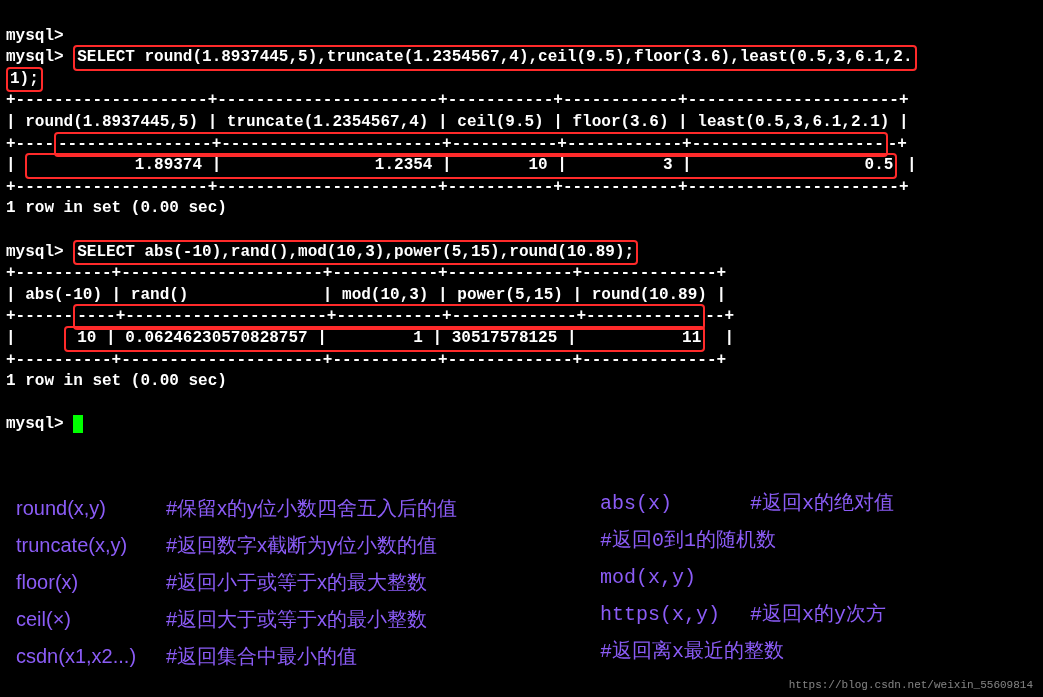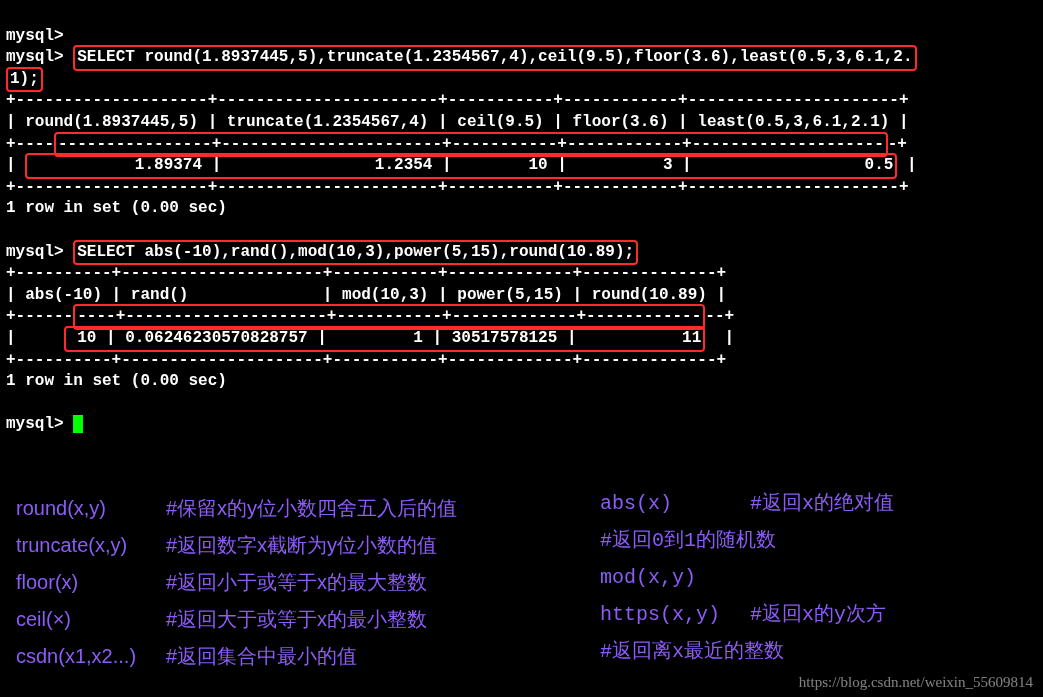--- a/index.html
+++ b/index.html
@@ -44,22 +44,22 @@
   }
   .legend-left { left: 16px; top: 490px; width: 560px; }
   .legend-right { left: 600px; top: 485px; width: 420px; font-family: Liberation Mono, monospace; }
   .legend-row { display: flex; }
   .legend-fn { width: 150px; }
   .watermark {
     position: absolute;
     right: 10px;
     bottom: 6px;
     color: rgba(255,255,255,0.5);
-    font-family: Liberation Serif, serif;
-    font-size: 15px;
+    font-family: Liberation Mono, monospace;
+    font-size: 11px;
   }
 </style>
 </head>
 <body>
 
 <div class="terminal">
 <span>mysql&gt;</span>
 <span>mysql&gt;</span> <span class="red-box">SELECT round(1.8937445,5),truncate(1.2354567,4),ceil(9.5),floor(3.6),least(0.5,3,6.1,2.</span>
 <span class="red-box">1);</span>
 <span>+--------------------+-----------------------+-----------+------------+----------------------+</span>

